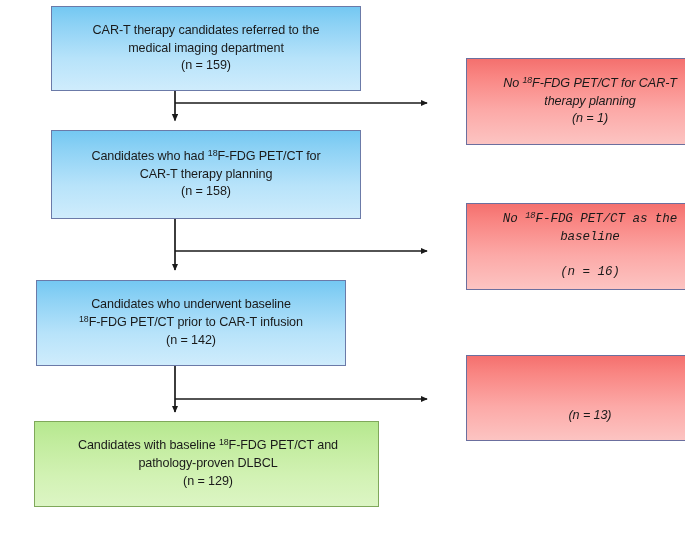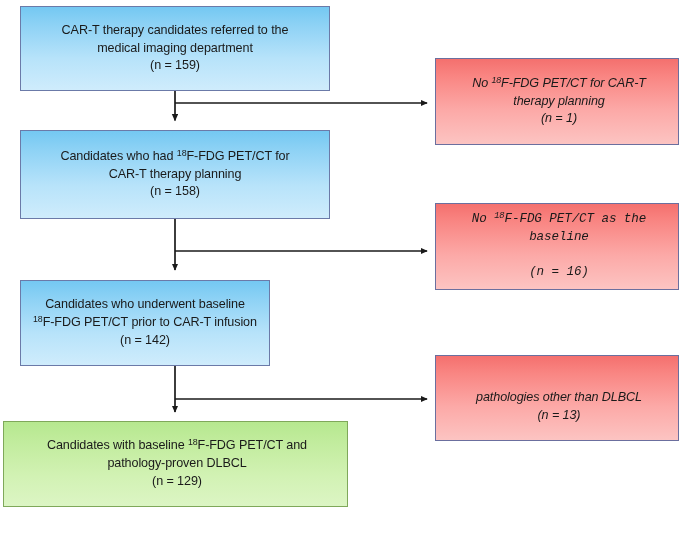--- a/index.html
+++ b/index.html
@@ -22,20 +22,21 @@
     box-sizing: border-box;
     display: flex;
     align-items: center;
     justify-content: center;
     text-align: center;
     color: #1a1a1a;
     font-size: 12.6px;
     line-height: 1.42;
     letter-spacing: -0.1px;
     padding: 4px 8px;
+    margin-left: 31px;
   }
   .node .txt { width: 100%; }
   .node-blue {
     background: linear-gradient(to bottom, #74c8f2 0%, #8ed2f5 22%, #b7e3fa 62%, #cfecfc 100%);
     border: 1px solid #6b7aa8;
   }
   .node-green {
     background: linear-gradient(to bottom, #b6e88f 0%, #c2ec9e 25%, #d2f2b4 65%, #dcf5c4 100%);
     border: 1px solid #7fa85a;
     padding-left: 11px;
@@ -104,21 +105,21 @@
   </div>
 
   <div class="node node-blue" style="left:20px; top:130px; width:310px; height:89px;">
     <div class="txt">
       <span>Candidates who had </span><sup>18</sup><span>F-FDG PET/CT for</span><br>
       <span>CAR-T therapy planning</span><br>
       <span>(n = 158)</span>
     </div>
   </div>
 
-  <div class="node node-blue" style="left:20px; top:280px; width:250px; height:86px;">
+  <div class="node node-blue" style="left:5px; top:280px; width:310px; height:86px;">
     <div class="txt">
       <span>Candidates who underwent baseline</span><br>
       <sup>18</sup><span>F-FDG PET/CT prior to CAR-T infusion</span><br>
       <span>(n = 142)</span>
     </div>
   </div>
 
   <div class="node node-green" style="left:3px; top:421px; width:345px; height:86px;">
     <div class="txt">
       <span>Candidates with baseline </span><sup>18</sup><span>F-FDG PET/CT and</span><br>
@@ -139,18 +140,18 @@
     <div class="txt">
       <span>No </span><sup>18</sup><span>F-FDG PET/CT as the baseline</span><br>
       <br>
       <span>(n = 16)</span>
     </div>
   </div>
 
   <div class="node node-red" style="left:435px; top:355px; width:244px; height:86px;">
     <div class="txt">
       <br>
-      <span>pathologies other than DLBCL</span><br>
+      <br>
       <span>(n = 13)</span>
     </div>
   </div>
 
 </div>
 
 </body></html>

